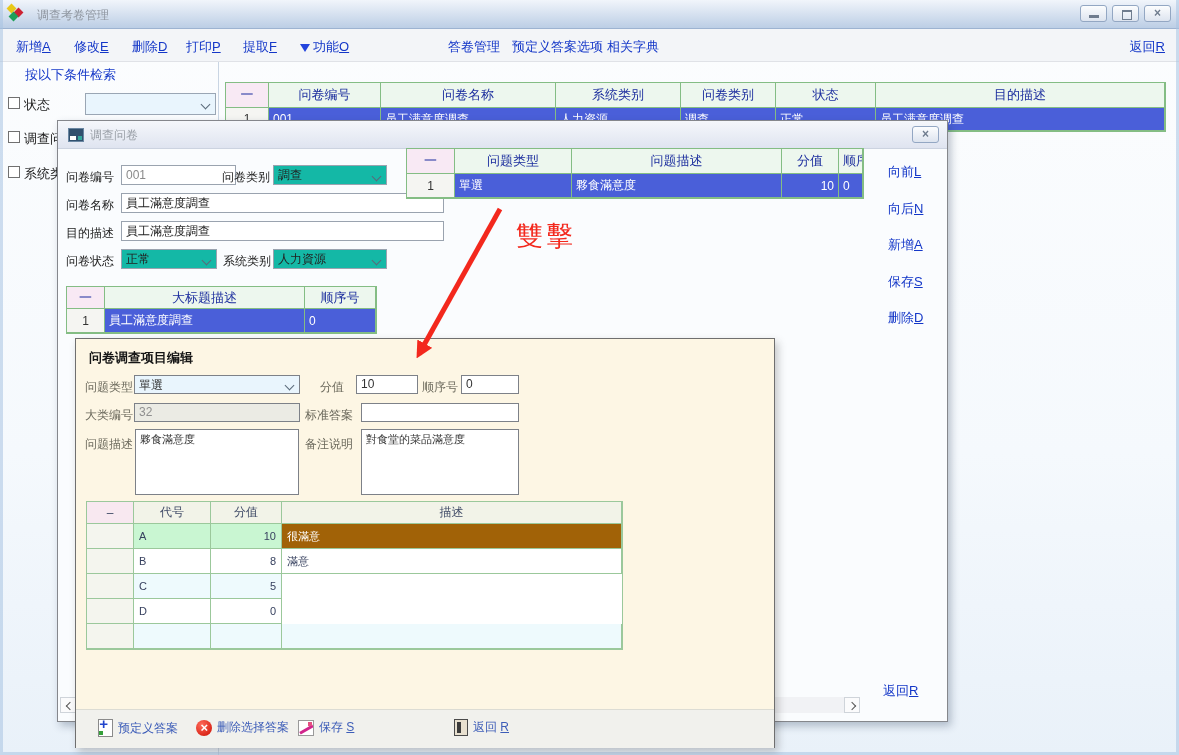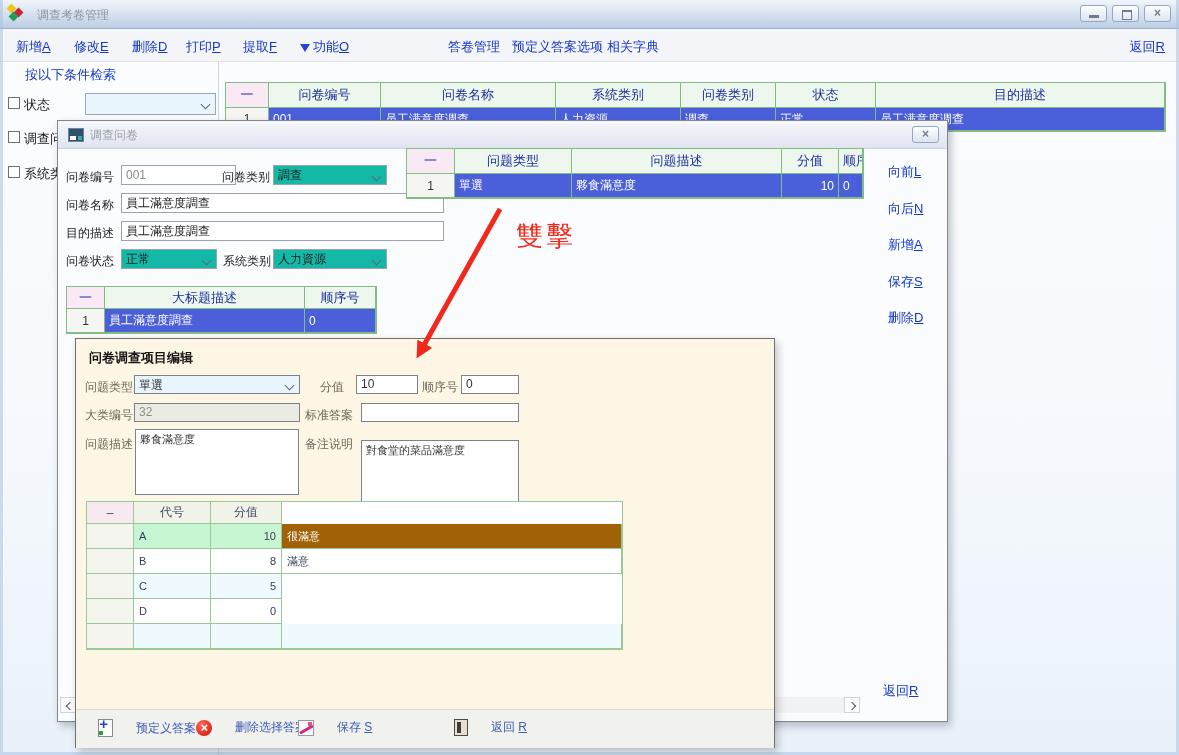--- a/index.html
+++ b/index.html
@@ -74,21 +74,21 @@
   .agrid{position:absolute;background:#fff;border:1px solid #9bc89b;box-sizing:border-box}
   .agc{box-sizing:border-box;border-right:1px solid #9bc89b;border-bottom:1px solid #9bc89b;
        overflow:hidden;white-space:nowrap;padding:0 5px;display:flex;align-items:center;font-size:11px;color:#37415f}
   .agh{justify-content:center;background:#f2f3e8;color:#3f4a66;font-size:12px}
   .aghf{background:#f8e8f0}
   .aidx{background:#f4f5ee}
   .agreen{background:#c9f6d2}
   .acyan{background:#eefafd}
   .asel{background:#a16207;color:#fff}
   .w3footer{position:absolute;left:0;top:370px;width:698px;height:38px;background:#f1f1ed;border-top:1px solid #dcdcd4}
-  .fbtn{position:absolute;top:9px;display:flex;align-items:center;gap:23px;color:#3d5db8;font-size:12px;cursor:pointer;white-space:nowrap}
+  .fbtn{position:absolute;top:9px;display:flex;align-items:center;gap:5px;color:#3d5db8;font-size:12px;cursor:pointer;white-space:nowrap}
 
   
   .ic-docplus{width:13px;height:16px;background:#fff;border:1px solid #8a8a8a;position:relative}
   .ic-docplus:before{content:"+";position:absolute;left:0px;top:-5px;color:#2244cc;font-size:15px;font-weight:bold}
   .ic-docplus:after{content:"";position:absolute;left:0;bottom:1px;width:4px;height:4px;background:#35a03a}
   .ic-redx{width:16px;height:16px;border-radius:50%;background:radial-gradient(circle at 35% 30%,#ff6a5a,#cc0d00);position:relative}
   .ic-redx:before{content:"\00d7";position:absolute;left:0;top:0;width:16px;height:16px;color:#fff;font-weight:bold;font-size:13px;line-height:15px;text-align:center}
   .ic-save{width:14px;height:14px;background:#fff;border:1px solid #9a9a9a;position:relative;overflow:hidden}
   .ic-save:before{content:"";position:absolute;left:0px;top:7px;width:15px;height:3px;background:#d1258b;transform:rotate(-30deg)}
   .ic-save:after{content:"";position:absolute;right:1px;top:1px;width:4px;height:4px;background:#e4507f}
@@ -263,27 +263,28 @@
     <div class="w3inp" style="left:385px;top:36px;width:58px;height:19px">0</div>
 
     <div class="w3lbl" style="left:9px;top:68px">大类编号</div>
     <div class="w3inp dis" style="left:58px;top:64px;width:166px;height:19px">32</div>
     <div class="w3lbl" style="left:229px;top:68px">标准答案</div>
     <div class="w3inp" style="left:285px;top:64px;width:158px;height:19px"></div>
 
     <div class="w3lbl" style="left:9px;top:97px">问题描述</div>
     <div class="w3area" style="left:59px;top:90px;width:164px;height:66px">夥食滿意度</div>
     <div class="w3lbl" style="left:229px;top:97px">备注说明</div>
-    <div class="w3area" style="left:285px;top:101px;width:158px;height:66px">對食堂的菜品滿意度</div>
+    <div class="w3area" style="left:285px;top:90px;width:158px;height:66px">對食堂的菜品滿意度</div>
 
     <div class="agrid" style="left:10px;top:162px;width:537px">
       <div class="grow" style="height:22px">
         <div class="agc agh aghf" style="width:47px">–</div>
         <div class="agc agh" style="width:77px">代号</div>
         <div class="agc agh" style="width:71px">分值</div>
+        <div class="agc agh" style="width:340px">描述</div>
       </div>
       <div class="grow" style="height:25px">
         <div class="agc aidx" style="width:47px"></div>
         <div class="agc agreen" style="width:77px">A</div>
         <div class="agc agreen" style="width:71px;justify-content:flex-end">10</div>
         <div class="agc asel" style="width:340px">很滿意</div>
       </div>
       <div class="grow" style="height:25px">
         <div class="agc aidx" style="width:47px"></div>
         <div class="agc" style="width:77px">B</div>

